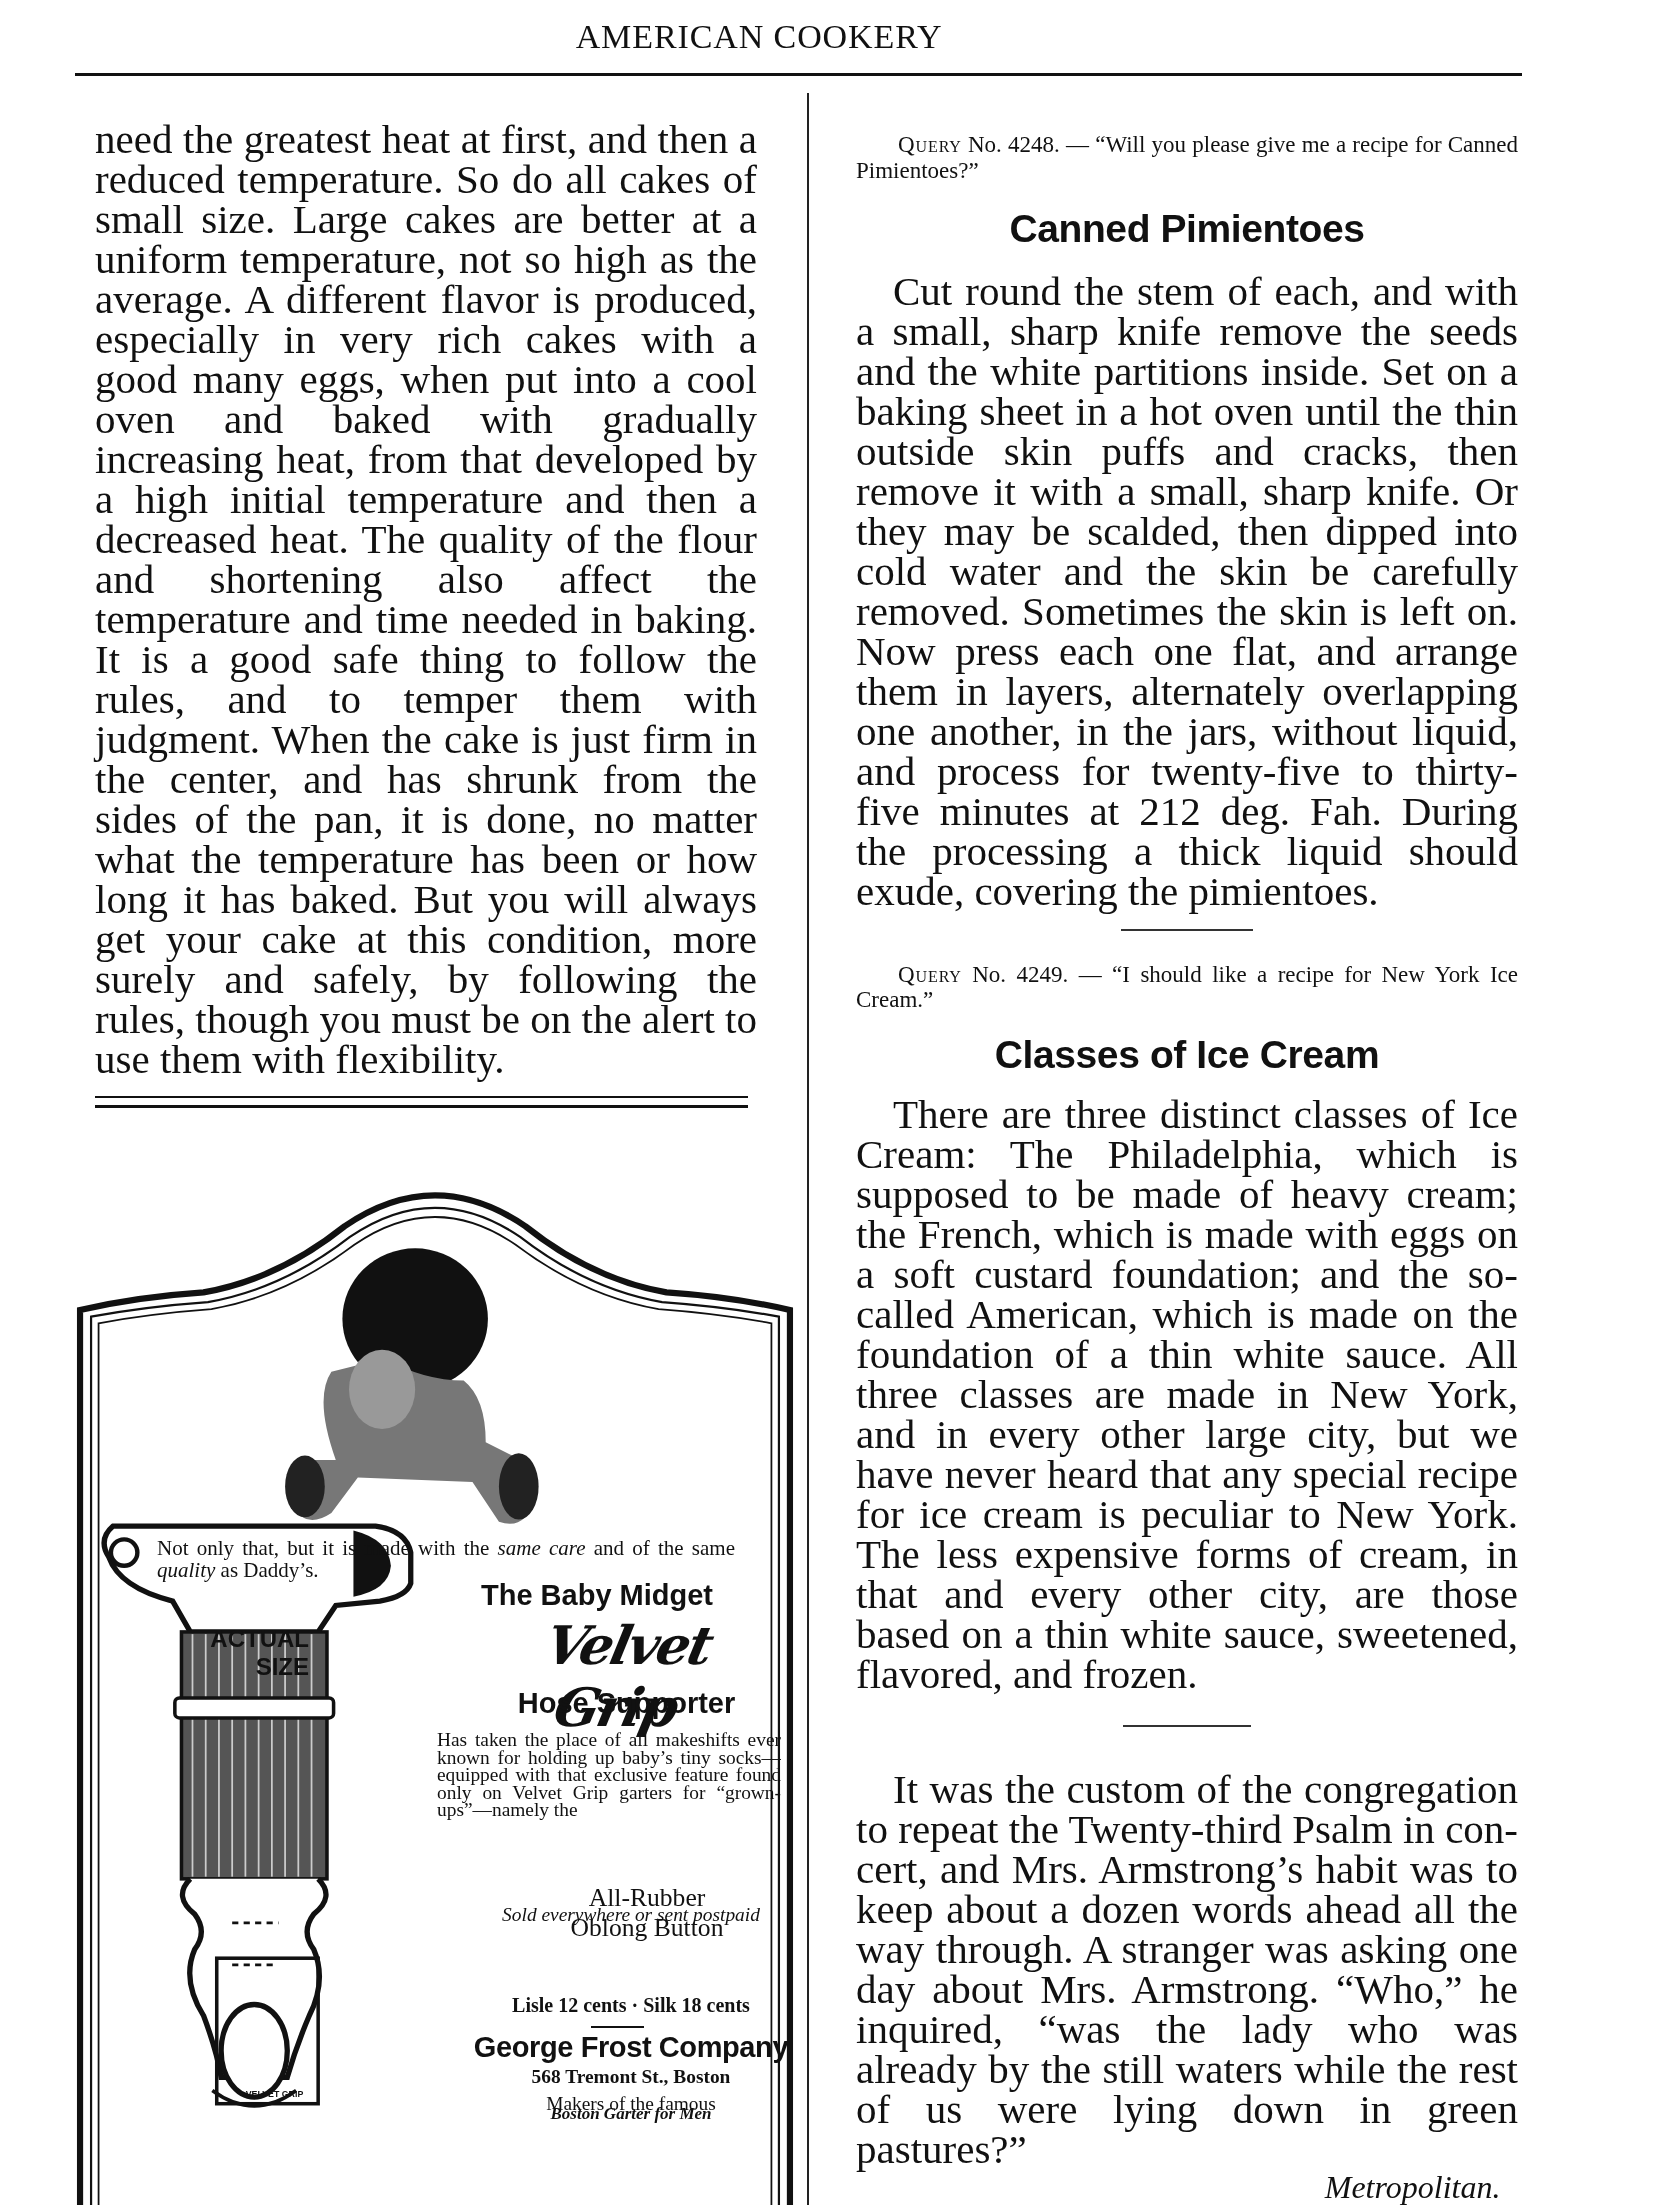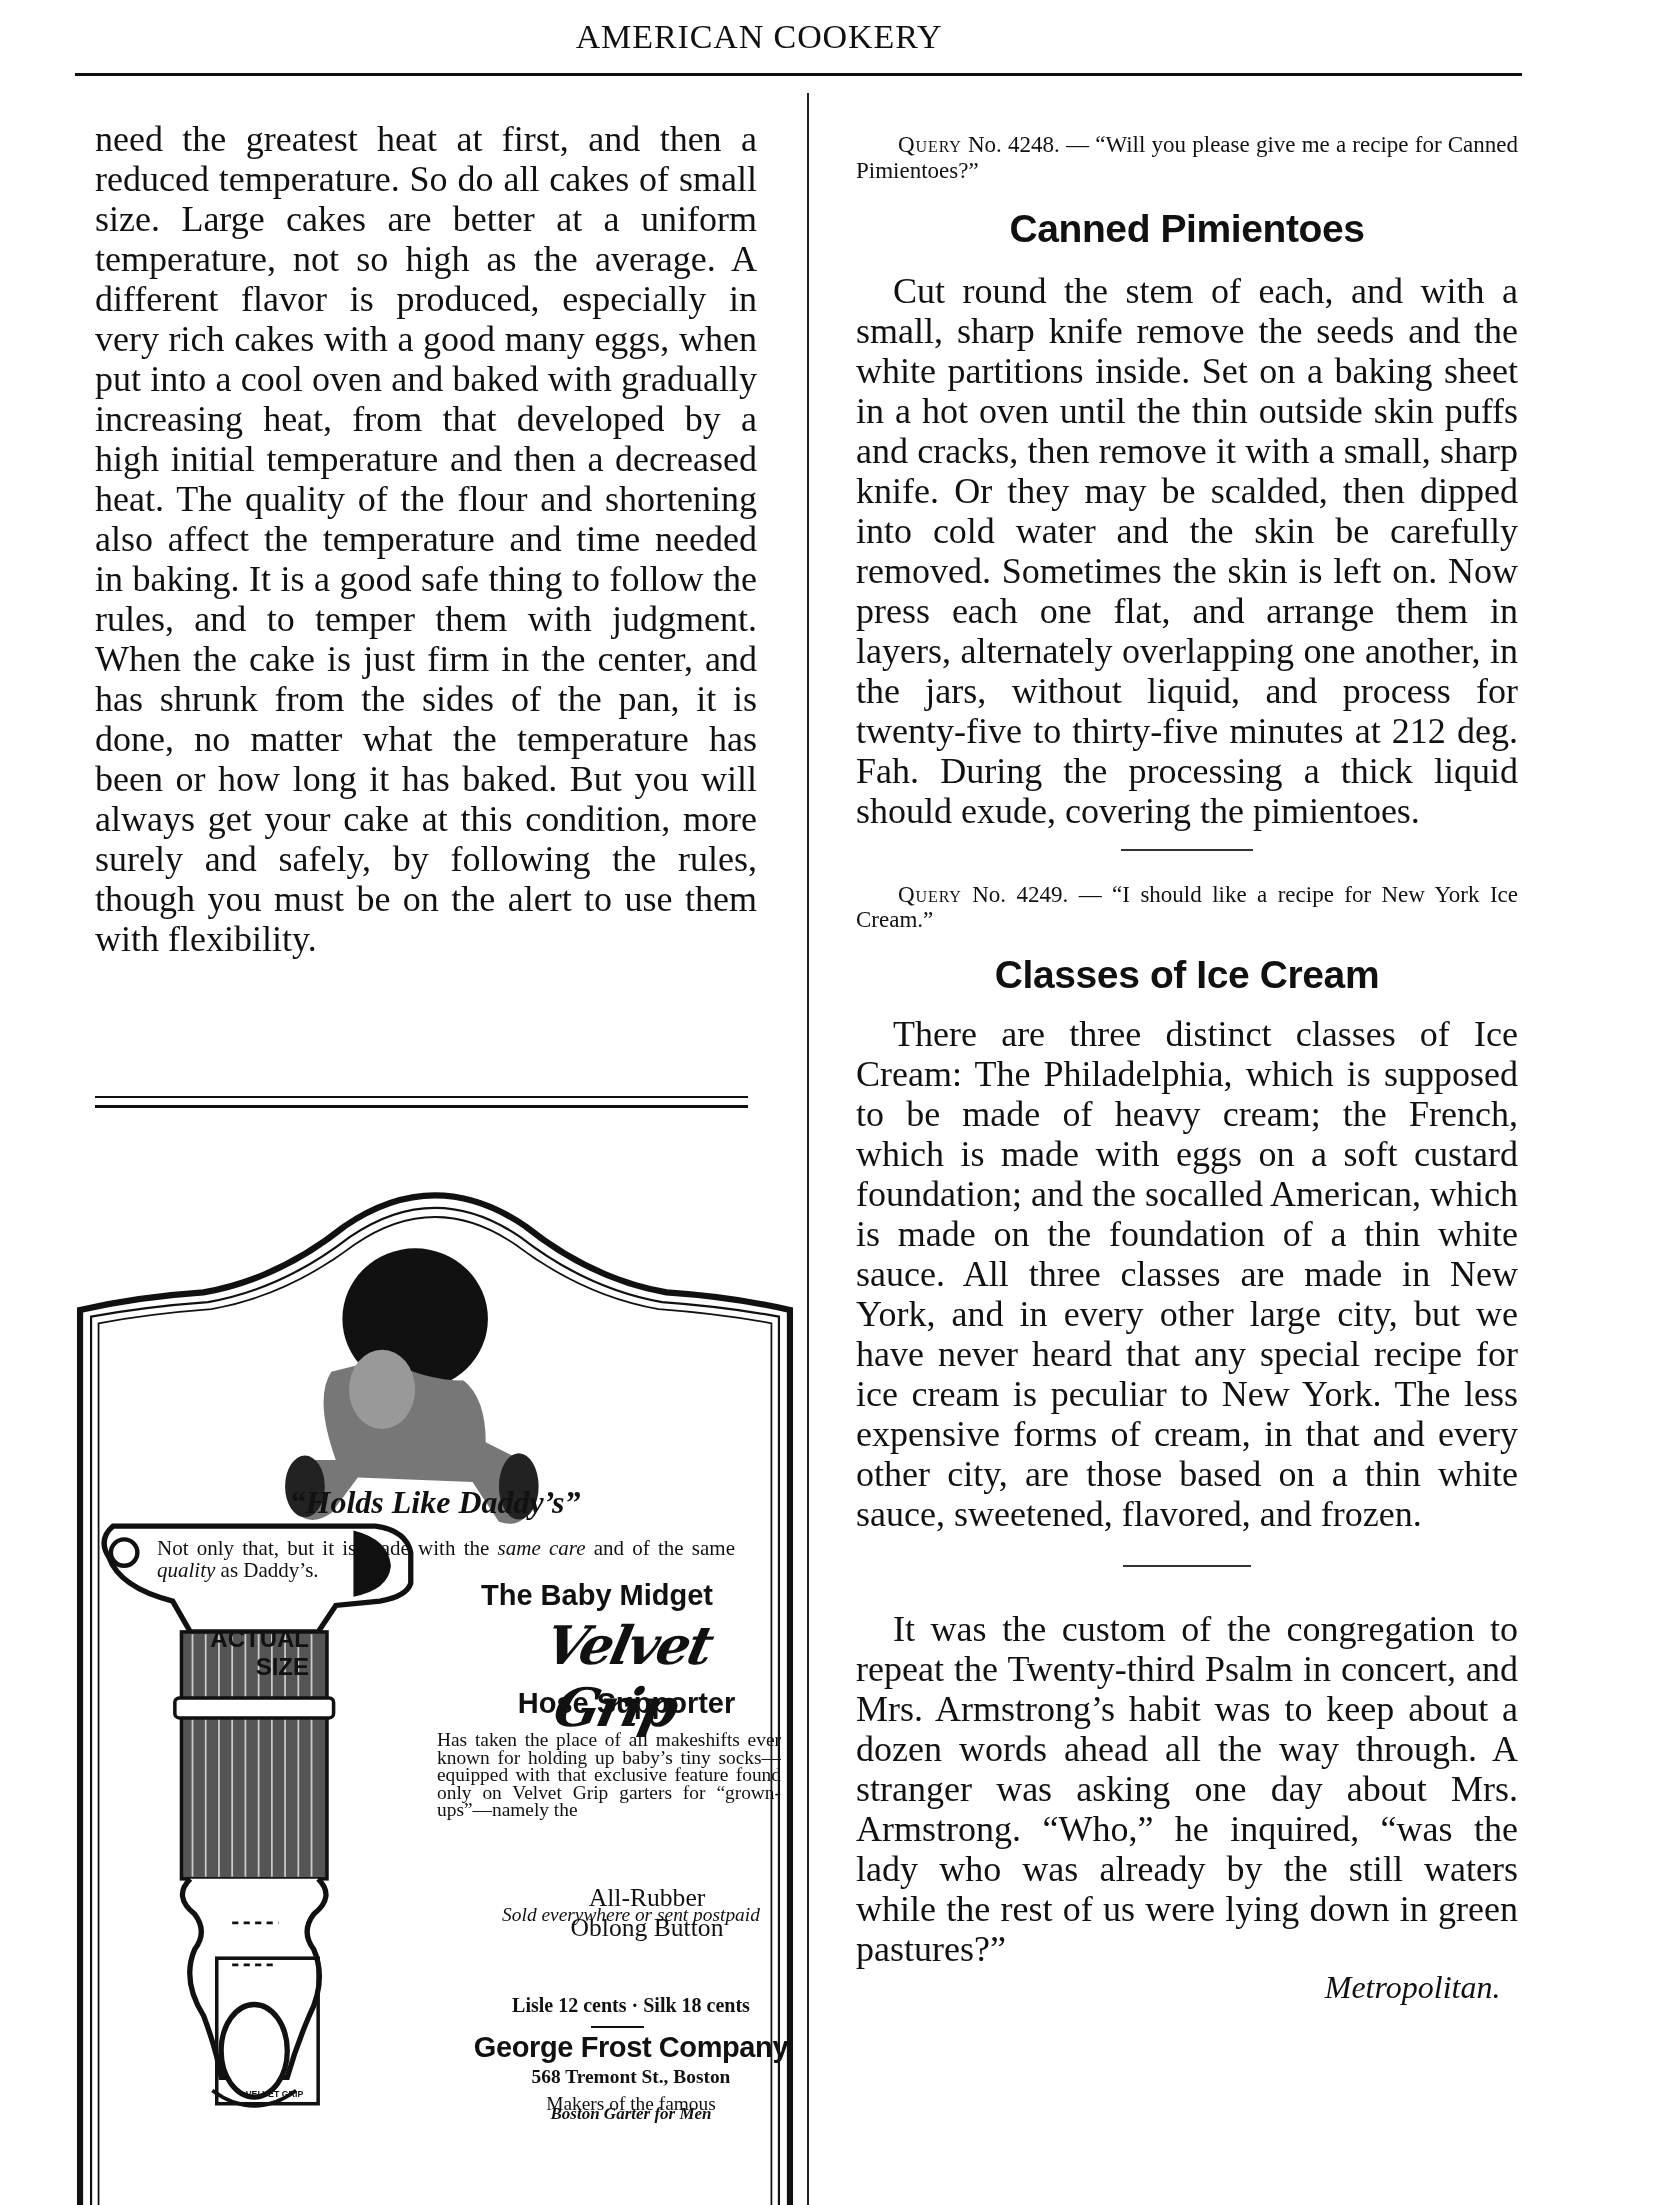--- a/index.html
+++ b/index.html
@@ -3,21 +3,21 @@
 <meta charset="utf-8">
 <style>
   html, body { margin: 0; padding: 0; background: #fff; }
   body { width: 1670px; height: 2385px; position: relative; overflow: hidden; color: #111; font-family: "Liberation Serif", "DejaVu Serif", serif; }
   .abs { position: absolute; }
   .header-title { left: 0; width: 1518px; top: 17.6px; text-align: center; font-size: 34px; letter-spacing: 0.9px; }
   .header-rule { left: 75px; top: 73px; width: 1447px; height: 3.1px; background: #111; }
   .col-divider { left: 807px; top: 93px; width: 1.8px; height: 2130px; background: #222; }
   .col-left { left: 95px; top: 119px; width: 662px; }
   .col-right { left: 856px; top: 132px; width: 662px; }
-  .body-text { font-size: 36px; line-height: 40px; text-align: justify; text-align-last: left; hyphens: manual; }
+  .body-text { font-size: 41px; line-height: 40px; text-align: justify; text-align-last: left; hyphens: manual; }
   .body-text.indent { text-indent: 37px; }
   .query { font-size: 23px; line-height: 25.6px; text-align: justify; text-indent: 42px; }
   .query .sc { font-variant: small-caps; letter-spacing: 0.9px; }
   .section-head { text-align: center; font-size: 39px; font-weight: bold; font-family: "Liberation Sans", "DejaVu Sans", sans-serif; font-stretch: condensed; letter-spacing: -0.4px; }
   .short-rule { height: 1.8px; background: #333; margin: 0 auto; }
   .double-rule-a { left: 95px; top: 1096px; width: 653px; height: 2.2px; background: #111; }
   .double-rule-b { left: 95px; top: 1105px; width: 653px; height: 2.6px; background: #111; }
   .attribution { text-align: right; font-style: italic; font-size: 32px; padding-right: 17.6px; }
   
   .ad { left: 71px; top: 1191px; width: 728px; height: 1045px; }
@@ -89,21 +89,20 @@
 
     <g transform="translate(470 130)">
       <ellipse cx="310" cy="160" rx="165" ry="160" fill="#111"></ellipse>
       <path d="M120 280 Q80 340 130 480 L80 480 Q20 500 30 580 Q60 640 120 600 L180 520 L440 530 L500 620 Q560 640 580 570 Q590 500 530 470 L470 440 Q470 340 420 300 Q330 300 240 250 Z" fill="#777"></path>
       <ellipse cx="60" cy="540" rx="45" ry="70" fill="#222"></ellipse>
       <ellipse cx="545" cy="540" rx="45" ry="75" fill="#222"></ellipse>
       <ellipse cx="235" cy="320" rx="75" ry="90" fill="#999"></ellipse>
     </g>
   </svg>
 
-  <div class="txt ad-slogan">“Holds Like Daddy’s”</div>
   <div class="txt ad-sub"><span>Not only that, but it is made with the </span><i>same care</i><span> and of the same </span><i>quality</i><span> as Daddy’s.</span></div>
   <div class="txt" style="left:88px; top:434px; width:150px; font-family:'Liberation Sans',sans-serif; font-size:24px; font-weight:bold; text-align:right;">ACTUAL SIZE</div>
   <div class="txt" style="left:168px; top:898px; width:71px; font-family:'Liberation Sans',sans-serif; font-size:8.8px; font-weight:bold;">VELVET GRIP</div>
   <div class="txt ad-baby-midget">The Baby Midget</div>
   <div class="txt ad-brand">Velvet Grip</div>
   <div class="txt ad-product">Hose Supporter</div>
   <div class="txt ad-desc">Has taken the place of all makeshifts ever known for holding up baby’s tiny socks—equipped with that exclusive feature found only on Velvet Grip garters for “grown-ups”—namely the</div>
   <div class="txt ad-feature">
       <div>All-Rubber</div>
       <div>Oblong Button</div>

